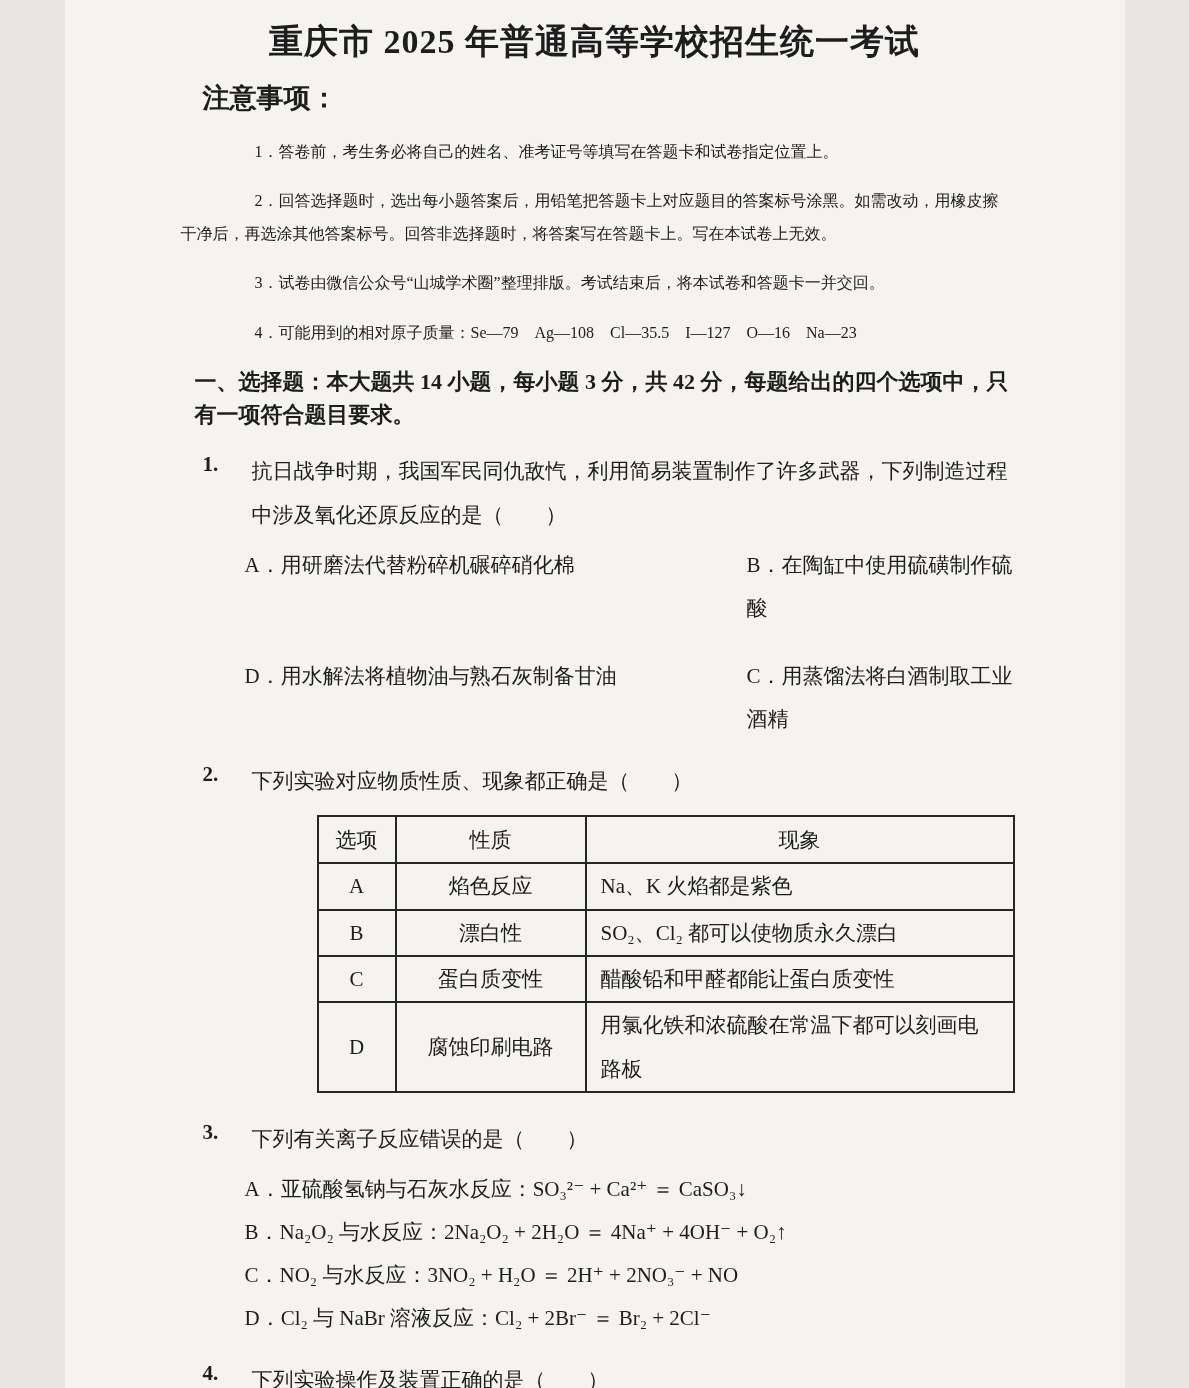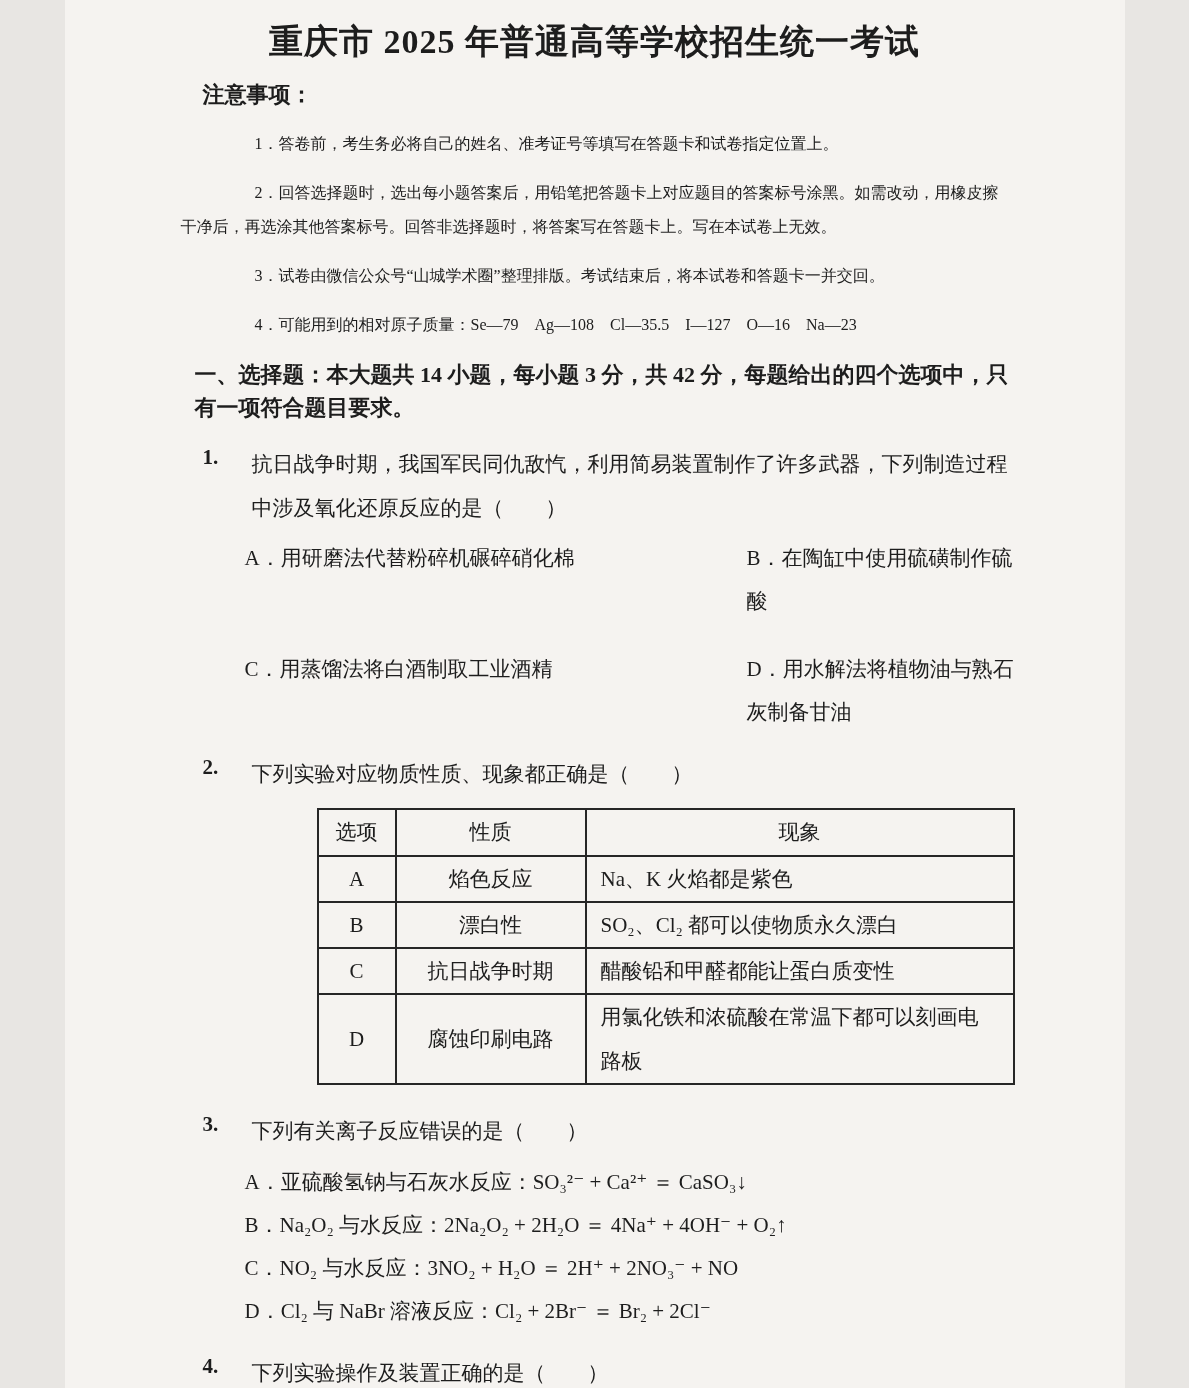--- a/index.html
+++ b/index.html
@@ -20,21 +20,21 @@
   }
   .title{
     text-align:center;font-size:34px;font-weight:bold;
     margin:0;letter-spacing:1px;line-height:1.3;
   }
   .subtitle{
     text-align:center;font-size:37px;font-weight:bold;
     margin:8px 0 0 0;letter-spacing:18px;line-height:1.3;
   }
   .notice-heading{
-    font-size:22px;font-weight:bold;margin:14px 0 7px 38px;line-height:1.5;
+    font-size:27px;font-weight:bold;margin:14px 0 7px 38px;line-height:1.5;
   }
   .notice-item{
     font-size:16px;line-height:2.08;margin:16px;text-indent:74px;
   }
   .section-heading{
     font-size:22px;font-weight:bold;margin:9px 0 0 30px;line-height:1.5;
   }
   .question{display:flex;align-items:flex-start;margin:11px 0 0 38px;}
   .q-num{font-weight:bold;font-size:21px;width:42px;flex:0 0 42px;line-height:2.1;}
   .q-body{flex:1;font-size:21px;line-height:2.1;}
@@ -82,22 +82,22 @@
 
   <div class="section-heading">一、选择题：本大题共 14 小题，每小题 3 分，共 42 分，每题给出的四个选项中，只有一项符合题目要求。</div>
 
   <div class="question">
     <div class="q-num">1.</div>
     <div class="q-body">
       <p class="q-text">抗日战争时期，我国军民同仇敌忾，利用简易装置制作了许多武器，下列制造过程中涉及氧化还原反应的是（　　）</p>
       <div class="opt-grid">
         <span class="opt">A．用研磨法代替粉碎机碾碎硝化棉</span>
         <span class="opt">B．在陶缸中使用硫磺制作硫酸</span>
+        <span class="opt">D．用水解法将植物油与熟石灰制备甘油</span>
         <span class="opt">C．用蒸馏法将白酒制取工业酒精</span>
-        <span class="opt">D．用水解法将植物油与熟石灰制备甘油</span>
       </div>
     </div>
   </div>
 
   <div class="question">
     <div class="q-num">2.</div>
     <div class="q-body">
       <p class="q-text">下列实验对应物质性质、现象都正确是（　　）</p>
       <table class="props">
         <colgroup>
@@ -116,21 +116,21 @@
           <td class="c">焰色反应</td>
           <td class="l">Na、K 火焰都是紫色</td>
         </tr>
         <tr>
           <td class="c">B</td>
           <td class="c">漂白性</td>
           <td class="l">SO₂、Cl₂ 都可以使物质永久漂白</td>
         </tr>
         <tr>
           <td class="c">C</td>
-          <td class="c">抗日战争时期</td>
+          <td class="c">蛋白质变性</td>
           <td class="l">醋酸铅和甲醛都能让蛋白质变性</td>
         </tr>
         <tr>
           <td class="c">D</td>
           <td class="c">腐蚀印刷电路</td>
           <td class="l">用氯化铁和浓硫酸在常温下都可以刻画电路板</td>
         </tr>
       </tbody>
         </table>
     </div>

